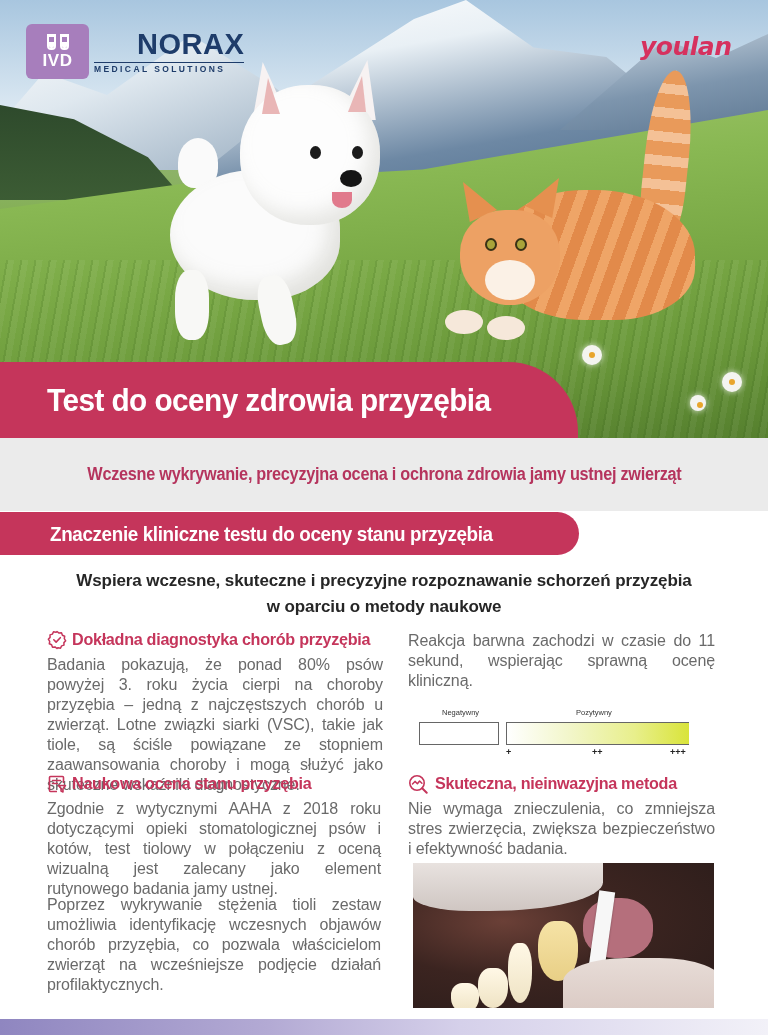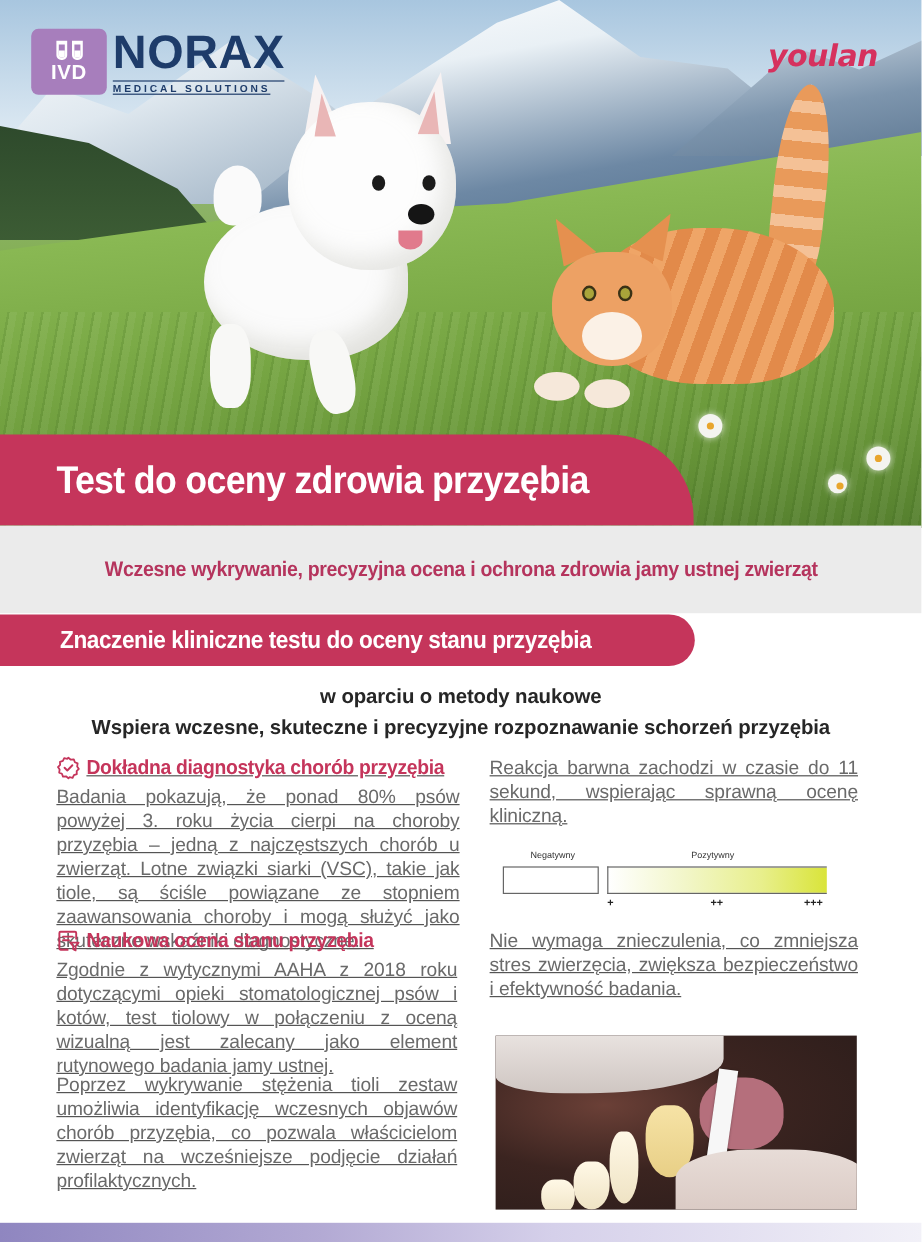--- a/index.html
+++ b/index.html
@@ -72,43 +72,43 @@
   .flower::after { content: ""; position: absolute; left: 7px; top: 7px; width: 6px; height: 6px; border-radius: 50%; background: #e8a52c; }
 
   
   .logo-norax { position: absolute; left: 26px; top: 24px; display: flex; align-items: center; }
   .ivd-box { width: 63px; height: 55px; background: #a77ebc; border-radius: 6px; display: flex; flex-direction: column; align-items: center; justify-content: center; color: #fff; }
   .ivd-tubes { display: flex; gap: 4px; margin-bottom: 2px; }
   .tube { width: 9px; height: 16px; border: 2px solid #fff; border-top-width: 3px; border-radius: 0 0 4px 4px; position: relative; }
   .tube::after { content: ""; position: absolute; left: 0; right: 0; bottom: 0; height: 6px; background: #fff; border-radius: 0 0 2px 2px; }
   .ivd-text { font-weight: 700; font-size: 17px; letter-spacing: 0.5px; line-height: 1; }
   .norax-wrap { margin-left: 5px; display: flex; flex-direction: column; }
-  .norax-name { font-family: "Liberation Sans", sans-serif; font-weight: 700; font-size: 39px; color: #1e3c6a; letter-spacing: 0.5px; line-height: 1; }
+  .norax-name { font-family: "Liberation Sans", sans-serif; font-weight: 700; font-size: 29px; color: #1e3c6a; letter-spacing: 0.5px; line-height: 1; margin-left: 43px; }
   .norax-rule { height: 1px; background: #1e3c6a; margin: 3px 0 2px; }
-  .norax-sub { font-size: 8.5px; font-weight: 700; color: #1e3c6a; letter-spacing: 2.4px; line-height: 1; text-decoration: underline; }
+  .norax-sub { font-size: 8.5px; font-weight: 700; color: #1e3c6a; letter-spacing: 2.4px; line-height: 1; }
   .logo-youlan { position: absolute; left: 640px; top: 32px; font-family: "DejaVu Sans", sans-serif; font-weight: 700; font-size: 25px; color: #d6315e; letter-spacing: -0.5px; font-style: italic; }
 
   
   .title-banner { position: absolute; left: 0; top: 362px; width: 578px; height: 76px; background: #c5355b;
                   border-radius: 0 70px 0 0; display: flex; align-items: center; padding-left: 47px; }
   .title-banner h1 { font-family: "Liberation Sans", sans-serif; font-weight: 700; font-size: 32px; color: #ffffff; letter-spacing: -0.6px; transform: scaleX(0.93); transform-origin: left center; white-space: nowrap; }
 
   .subtitle-band { position: absolute; left: 0; top: 438px; width: 768px; height: 73px; background: #ebebeb; display: flex; align-items: center; justify-content: center; }
   .subtitle-band p { font-weight: 700; font-size: 17.5px; color: #b5345d; letter-spacing: -0.3px; transform: scaleX(0.93); white-space: nowrap; }
 
   
   .section-banner { position: absolute; left: 0; top: 512px; width: 579px; height: 43px; background: #c5355b;
                     border-radius: 0 22px 22px 0; display: flex; align-items: center; padding-left: 50px; }
   .section-banner h2 { font-weight: 700; font-size: 20.5px; color: #ffffff; letter-spacing: -0.4px; transform: scaleX(0.92); transform-origin: left center; white-space: nowrap; }
 
   .lead { position: absolute; left: 0; top: 568px; width: 768px; text-align: center; color: #262626; font-weight: 700; font-size: 17px; line-height: 26px; letter-spacing: -0.1px; }
   .lead span { display: block; }
 
   
-  .feature { position: absolute; text-decoration: underline; }
+  .feature { position: absolute; }
   .feature .head { display: flex; align-items: center; gap: 5px; height: 24px; }
   .feature .head svg { flex: 0 0 auto; }
   .feature h3 { font-weight: 700; font-size: 17px; color: #c5355b; letter-spacing: -0.3px; white-space: nowrap; transform: scaleX(0.95); transform-origin: left center; }
   .feature p { margin-top: 3px; font-size: 16px; line-height: 20px; color: #6a6a6a; text-align: justify; letter-spacing: -0.1px; }
 
   .f1 { left: 47px; top: 628px; width: 336px; }
   .f2 { left: 408px; top: 628px; width: 307px; }
   .f3 { left: 47px; top: 772px; width: 334px; }
   .f4 { left: 408px; top: 772px; width: 307px; }
   .f5 { left: 47px; top: 892px; width: 334px; }
@@ -203,22 +203,22 @@
 
 <div class="subtitle-band">
   <p>Wczesne wykrywanie, precyzyjna ocena i ochrona zdrowia jamy ustnej zwierząt</p>
 </div>
 
 <div class="section-banner">
   <h2>Znaczenie kliniczne testu do oceny stanu przyzębia</h2>
 </div>
 
 <div class="lead">
+  <span>Wspiera wczesne, skuteczne i precyzyjne rozpoznawanie schorzeń przyzębia</span>
   <span>w oparciu o metody naukowe</span>
-  <span>Wspiera wczesne, skuteczne i precyzyjne rozpoznawanie schorzeń przyzębia</span>
 </div>
 
 <div class="feature f1">
   <div class="head">
     <svg width="20" height="20" viewBox="0 0 20 20">
       <path d="M10 1.5l2 1.6 2.5-.3.9 2.4 2.3 1-.4 2.5 1.4 2.1-1.8 1.8.1 2.5-2.4.8-1.1 2.3-2.5-.5L10 18.5l-2-1.6-2.5.3-.9-2.4-2.3-1 .4-2.5L1.3 9.2l1.8-1.8L3 4.9l2.4-.8L6.5 1.8 9 2.3z" fill="none" stroke="#c5355b" stroke-width="1.5" stroke-linejoin="round"></path>
       <path d="M6.8 9.8l2.3 2.3 4.2-4.4" fill="none" stroke="#c5355b" stroke-width="1.6" stroke-linecap="round" stroke-linejoin="round"></path>
     </svg>
     <h3>Dokładna diagnostyka chorób przyzębia</h3>
   </div>
@@ -245,20 +245,28 @@
       <path d="M10 17.5H3.5a1 1 0 0 1-1-1v-13a1 1 0 0 1 1-1h12a1 1 0 0 1 1 1V9" fill="none" stroke="#c5355b" stroke-width="1.6" stroke-linejoin="round"></path>
       <path d="M5.5 6.5h8M5.5 9.5h5" stroke="#c5355b" stroke-width="1.6" stroke-linecap="round"></path>
       <path d="M11.5 11.5h7l-2.5 3v3.5l-2 -1v-2.5z" fill="none" stroke="#c5355b" stroke-width="1.5" stroke-linejoin="round"></path>
     </svg>
     <h3>Naukowa ocena stanu przyzębia</h3>
   </div>
   <p>Zgodnie z wytycznymi AAHA z 2018 roku dotyczącymi opieki stomatologicznej psów i kotów, test tiolowy w połączeniu z oceną wizualną jest zalecany jako element rutynowego badania jamy ustnej.</p>
 </div>
 
 <div class="feature f4">
+  <div class="head">
+    <svg width="22" height="20" viewBox="0 0 22 20">
+      <circle cx="9" cy="9" r="7.2" fill="none" stroke="#c5355b" stroke-width="1.6"></circle>
+      <path d="M4.5 10l2.5-2.6 2.4 2.4 2.2-2.8 2.3 2.2" fill="none" stroke="#c5355b" stroke-width="1.5" stroke-linecap="round" stroke-linejoin="round"></path>
+      <path d="M14.2 14.2l4.5 4.5" stroke="#c5355b" stroke-width="2" stroke-linecap="round"></path>
+    </svg>
+    <h3>Skuteczna, nieinwazyjna metoda</h3>
+  </div>
   <p>Nie wymaga znieczulenia, co zmniejsza stres zwierzęcia, zwiększa bezpieczeństwo i efektywność badania.</p>
 </div>
 
 <div class="feature f5">
   <p>Poprzez wykrywanie stężenia tioli zestaw umożliwia identyfikację wczesnych objawów chorób przyzębia, co pozwala właścicielom zwierząt na wcześniejsze podjęcie działań profilaktycznych.</p>
 </div>
 
 <div class="photo">
   <div class="glove-top"></div>
   <div class="tongue"></div>

